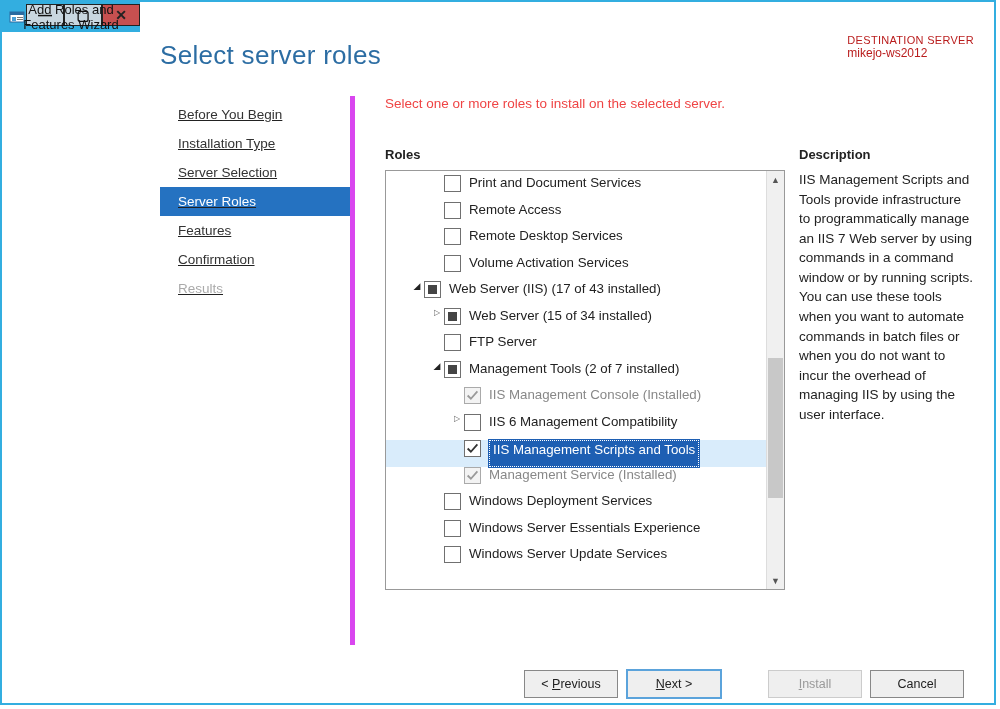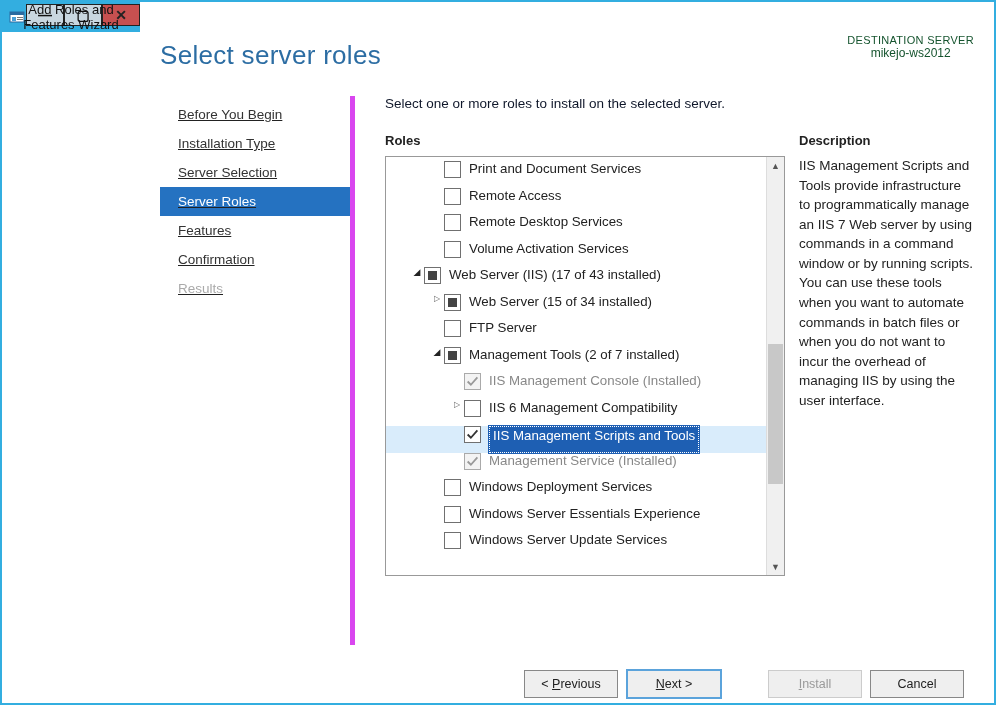--- a/index.html
+++ b/index.html
@@ -81,23 +81,23 @@
     justify-content: space-between;
     margin: 28px 8px 25px 8px;
   }
   .page-title {
     font-size: 26px;
     font-weight: 300;
     color: #2c6da3;
     letter-spacing: 0.3px;
   }
   .dest {
-    text-align: center;
+    text-align: left;
     font-size: 12px;
-    color: #14532d;
+    color: #b91c1c;
     margin-top: -6px;
   }
   .dest .label {
     font-size: 11px;
     letter-spacing: 0.3px;
   }
   .body-row {
     display: flex;
     flex: 1;
     margin: 0 8px;
@@ -123,22 +123,22 @@
     color: #aaa;
   }
   .main {
     flex: 1;
     padding-left: 30px;
     display: flex;
     flex-direction: column;
   }
   .instruction {
     font-size: 13.5px;
-    margin-bottom: 22px;
-    color: #0f172a;
+    margin-bottom: 36px;
+    color: #ef4444;
   }
   .columns {
     display: flex;
     flex: 1;
     gap: 14px;
     overflow: hidden;
   }
   .roles-col {
     width: 400px;
     display: flex;

